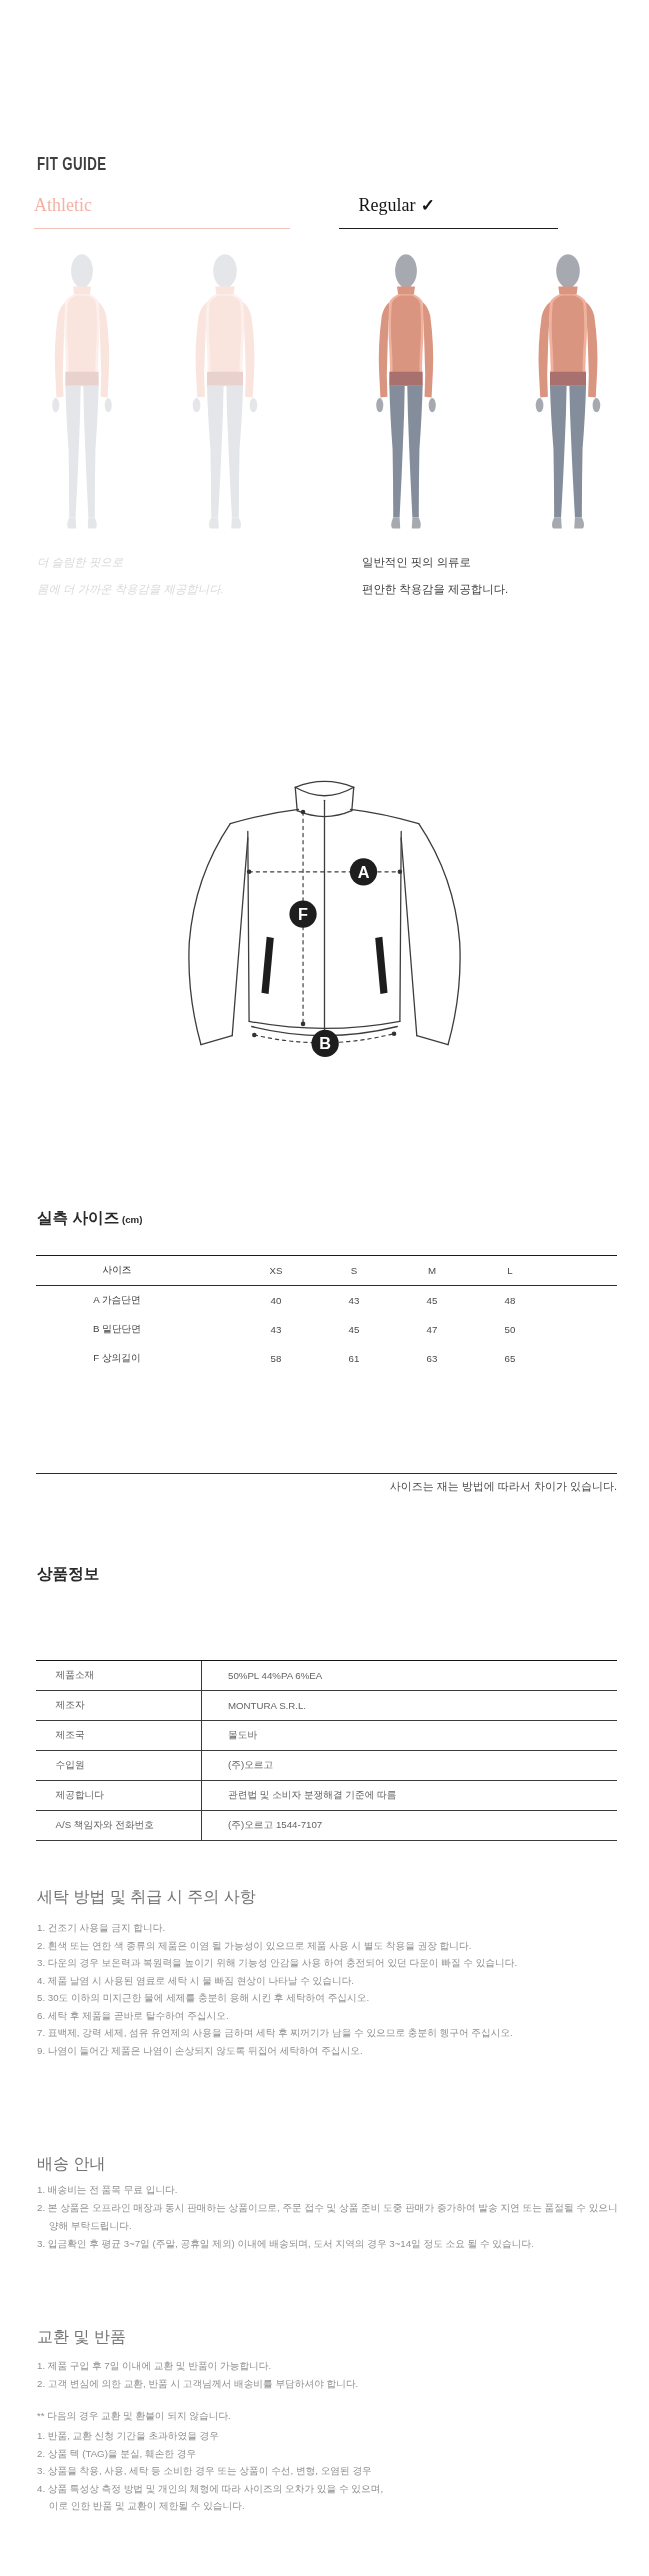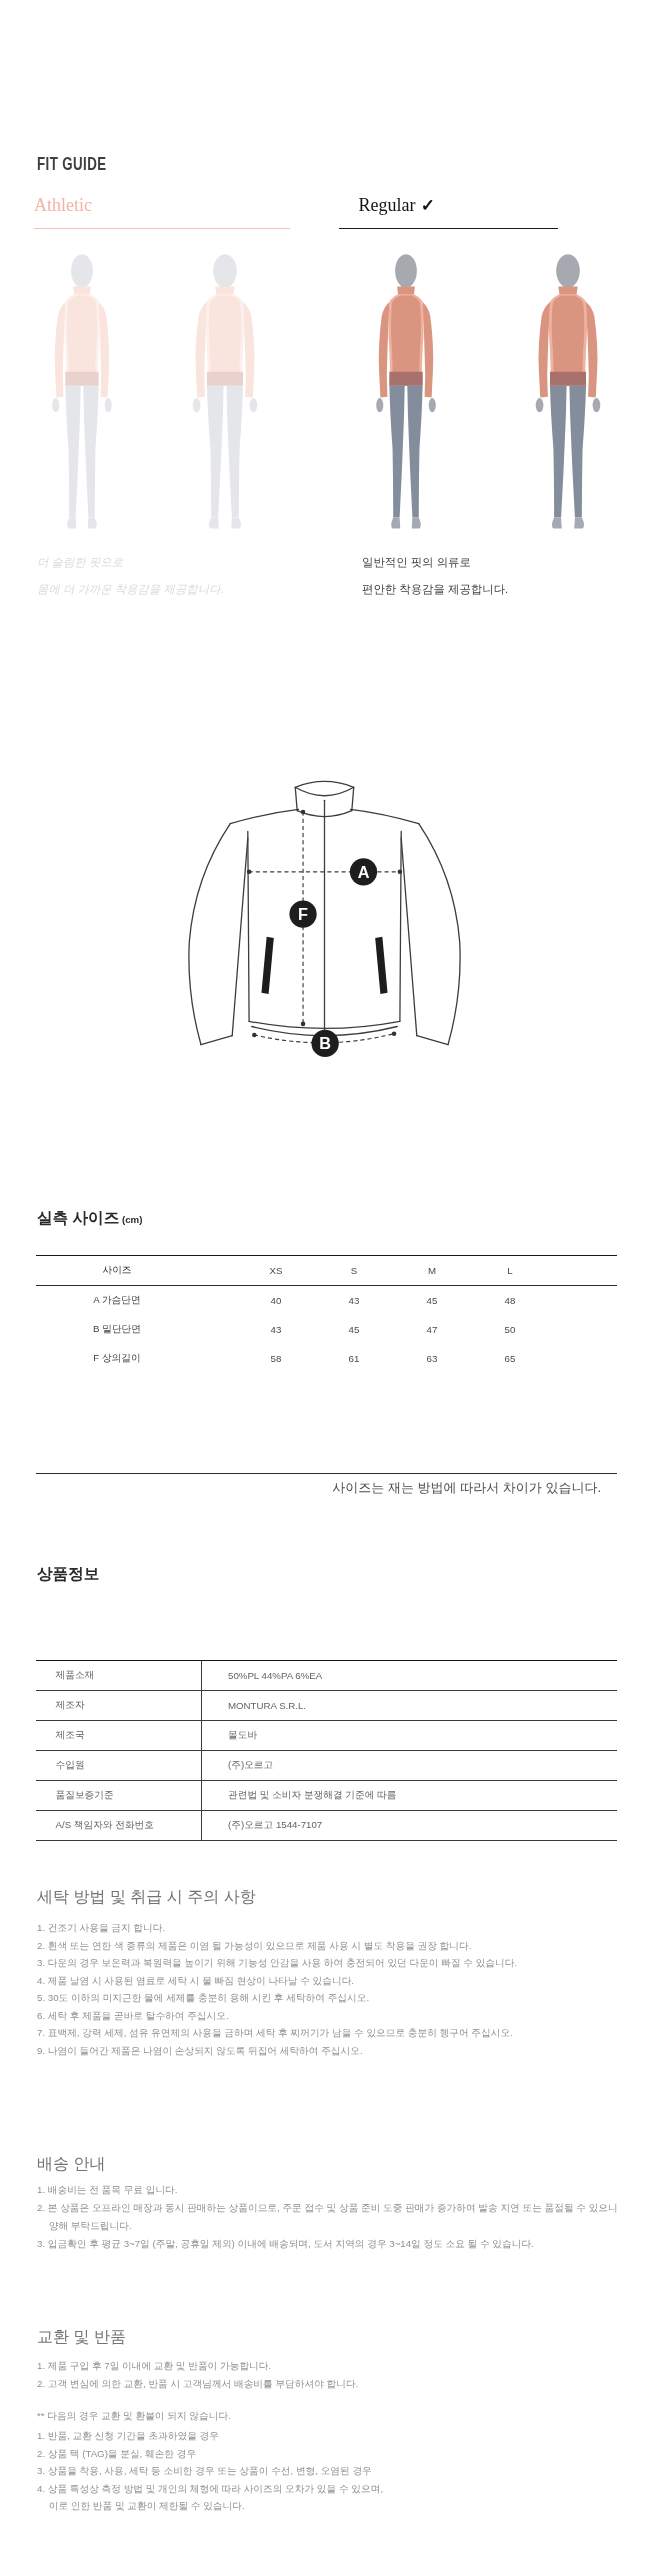--- a/index.html
+++ b/index.html
@@ -43,21 +43,21 @@
   .h-mid{font-size:16px;font-weight:400;color:#737373;white-space:nowrap;}
 
   
   .size-table{left:36px;top:1255px;width:581px;border-top:1.9px solid #1a1a1a;border-bottom:0.6px solid #2c2c2c;}
   .size-row{display:flex;align-items:center;height:29px;font-size:9.7px;color:#3e3e3e;}
   .size-row.head{height:28.6px;border-bottom:0.6px solid #2c2c2c;color:#333;}
   .sz-label{width:162px;text-align:center;}
   .sz-gap{width:39px;}
   .sz-val{width:78px;text-align:center;color:#4a4a4a;}
   .size-spacer{height:100px;}
-  .size-note{left:20px;top:1479px;width:581px;text-align:right;font-size:13px;color:#4c4c4c;}
+  .size-note{left:36px;top:1479px;width:581px;text-align:right;font-size:11px;color:#4c4c4c;}
 
   
   .info-table{left:36px;top:1660px;width:581px;border-top:1.9px solid #141414;text-align:center;}
   .info-row{display:flex;height:29px;align-items:center;border-bottom:0.6px solid #3a3a3a;
     font-size:9.7px;color:#636363;}
   .info-label{width:166px;box-sizing:border-box;padding-left:19.5px;border-right:0.6px solid #3a3a3a;
     height:100%;display:flex;align-items:center;}
   .info-value{padding-left:26px;}
 
   
@@ -230,21 +230,21 @@
     </div>
     <div class="info-row">
       <div class="info-label">제조국</div>
       <div class="info-value">몰도바</div>
     </div>
     <div class="info-row">
       <div class="info-label">수입원</div>
       <div class="info-value">(주)오르고</div>
     </div>
     <div class="info-row">
-      <div class="info-label">품질보증기준</div>
+      <div class="info-label">제공합니다</div>
       <div class="info-value">관련법 및 소비자 분쟁해결 기준에 따름</div>
     </div>
     <div class="info-row">
       <div class="info-label">A/S 책임자와 전화번호</div>
       <div class="info-value">(주)오르고 1544-7107</div>
     </div>
   </div>
 
   <div class="abs h-mid" style="left:37px;top:1887px;">세탁 방법 및 취급 시 주의 사항</div>
   <div class="abs txt-list" style="left:37px;top:1919px;">

